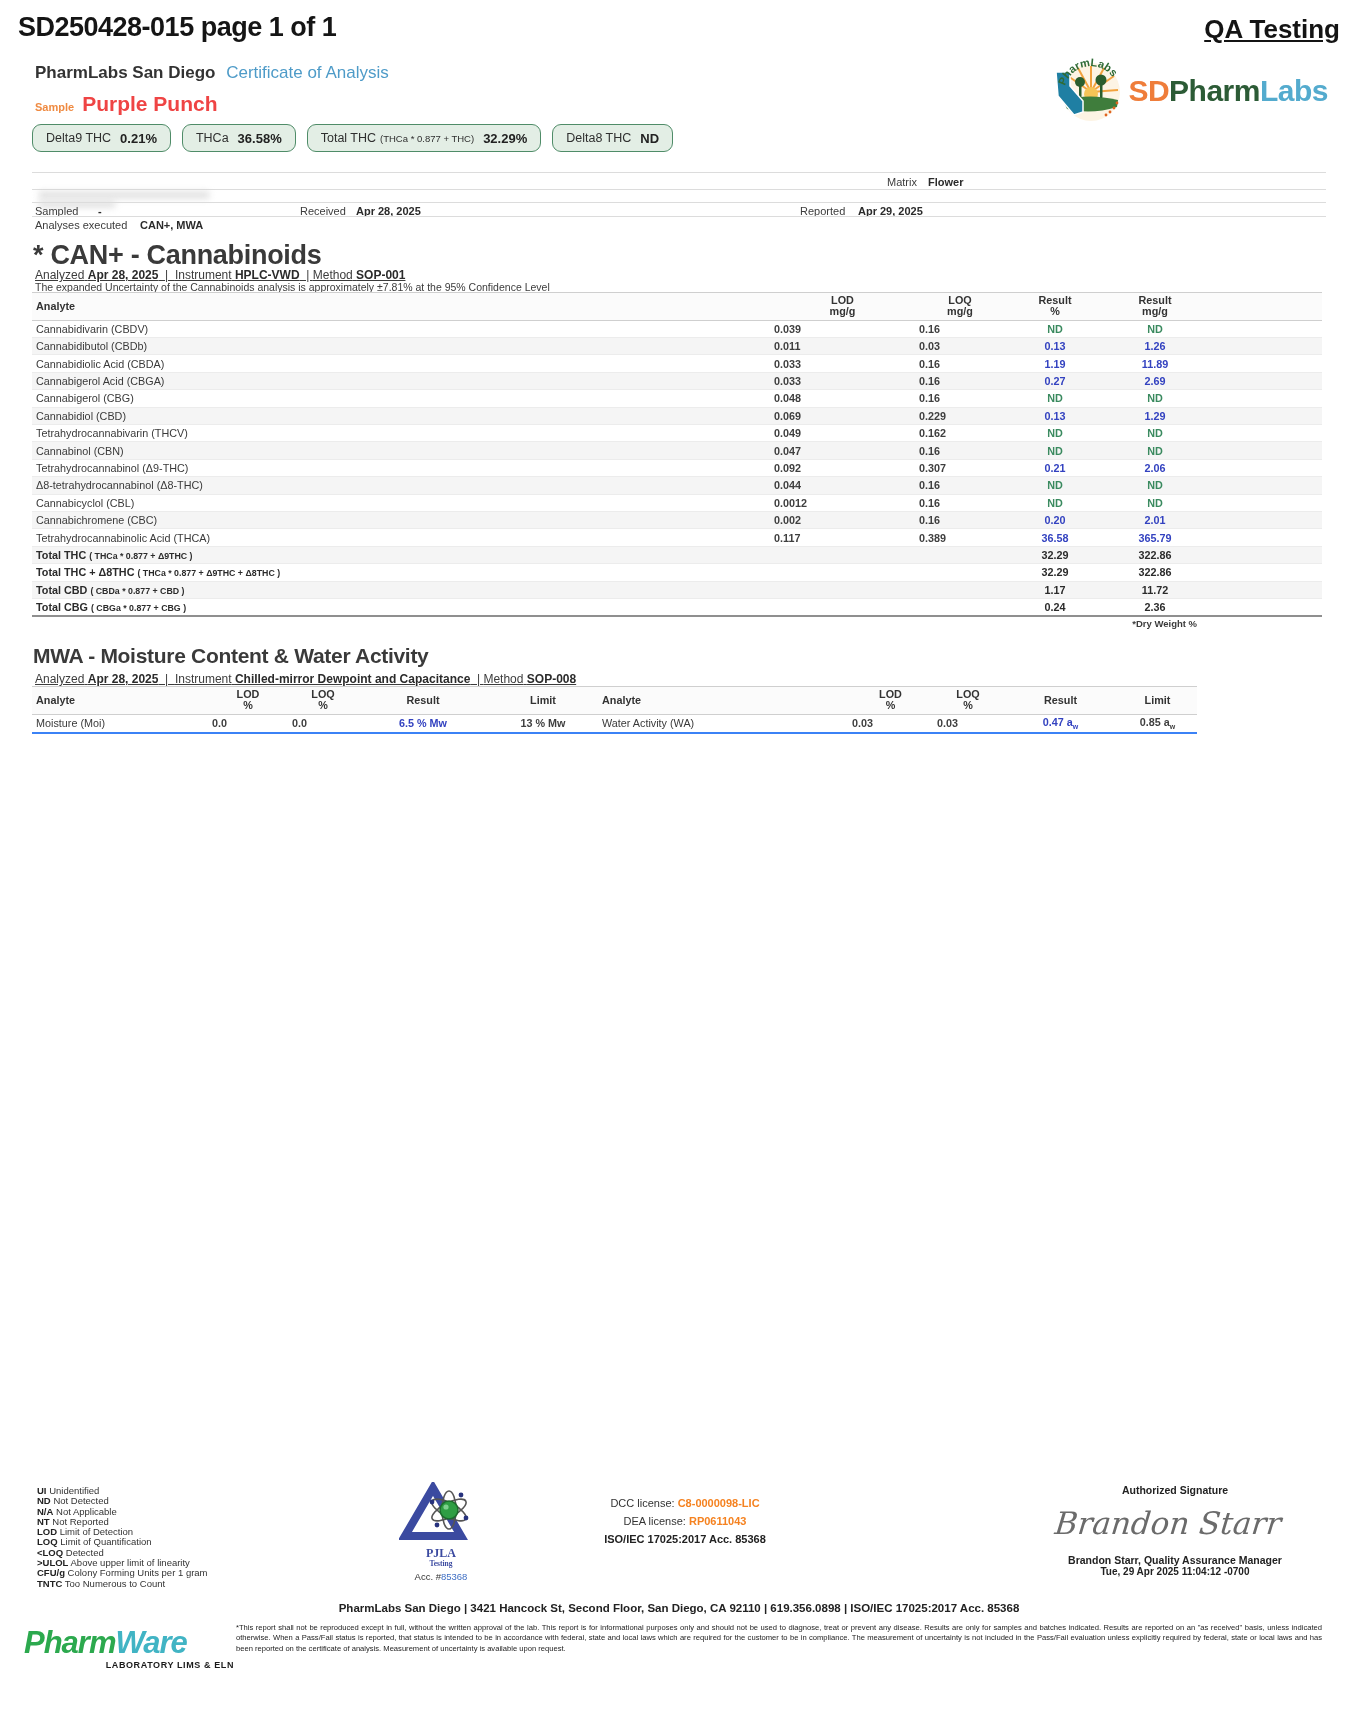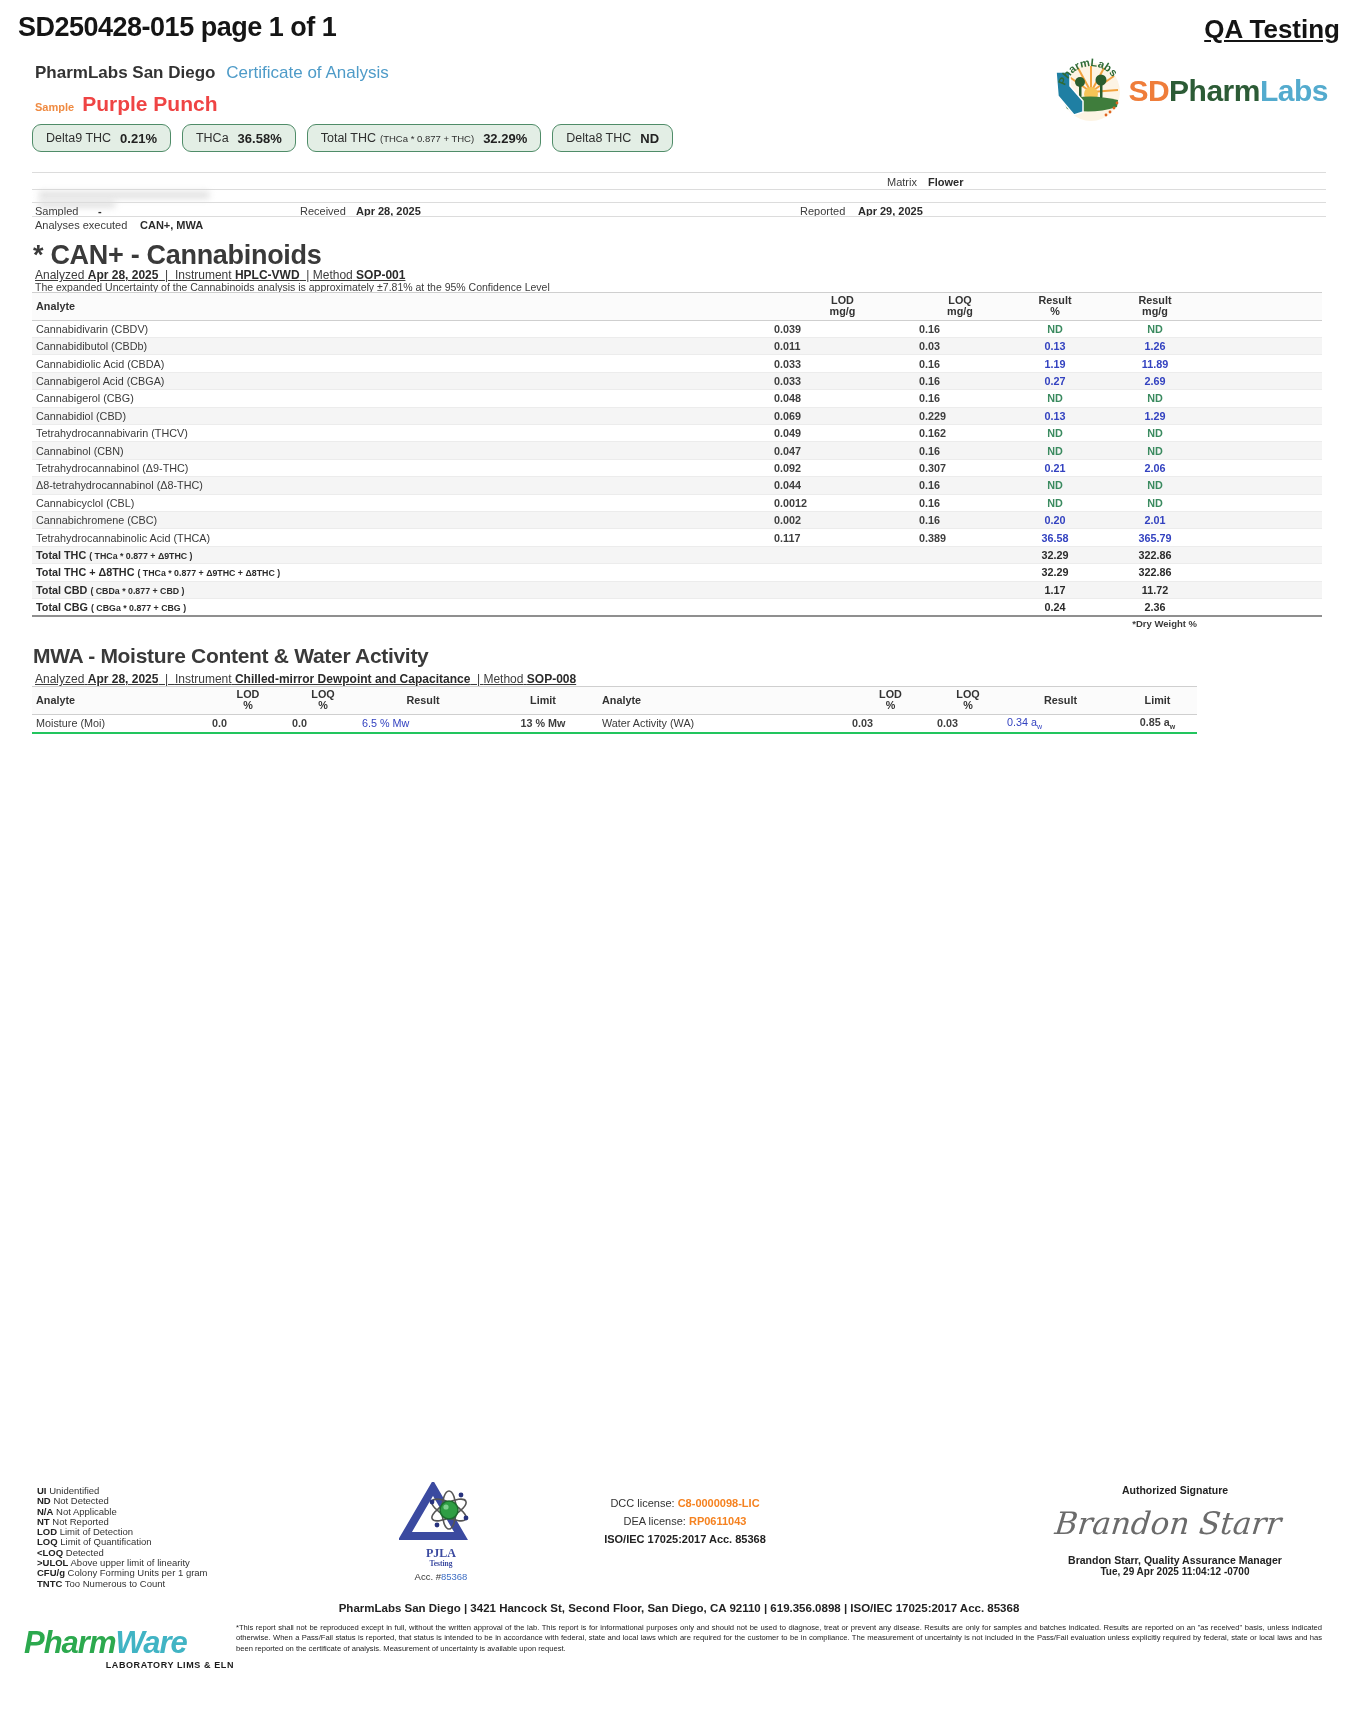--- a/index.html
+++ b/index.html
@@ -63,22 +63,22 @@
   .c-val.total{color:#2b2b2b;}
   .c-analyte.total .a-name{font-weight:700;color:#2b2b2b;}
   .a-formula{font-size:8.8px;font-weight:700;color:#2b2b2b;}
   .a-formula:empty{display:none;}
   .dry-note{right:161px;top:618px;font-size:9.5px;font-weight:700;color:#3c3c3c;}
 
   .mtab{left:32px;top:686px;width:1165px;}
   .mtab th{font-size:10.8px;font-weight:700;color:#333;padding:2px 4px;line-height:1.05;
            border-top:1px solid #cfcfcf;border-bottom:1px solid #cfcfcf;background:#fbfbfb;height:22px;vertical-align:middle;}
   .mtab td{height:17px;padding:0 4px;font-size:10.8px;vertical-align:middle;}
-  .mtab tbody tr{border-bottom:2px solid #22c55e;}
-  .m-res{text-align:left;font-weight:400;font-size:10.5px;color:#3342c0;}
+  .mtab tbody tr{border-bottom:2px solid #3b82f6;}
+  .m-res{text-align:center;font-weight:700;font-size:10.5px;color:#3342c0;}
   .m-lim{text-align:center;font-weight:600;font-size:10.5px;color:#3f3f3f;}
   sub{font-size:7px;}
 
   
   .legend{left:37px;top:1486px;font-size:9.5px;line-height:10.3px;color:#333;}
   .legend b{color:#222;}
   .pjla{left:393px;top:1482px;width:96px;text-align:center;}
   .pjla-name{font-family:"Liberation Serif",serif;font-weight:700;color:#3b4aa0;font-size:12px;line-height:11px;}
   .pjla-sub{font-family:"Liberation Serif",serif;font-weight:700;color:#3b4aa0;font-size:7.5px;}
   .pjla-acc{font-size:9.5px;color:#333;margin-top:3px;}
@@ -440,21 +440,21 @@
     <tbody>
       <tr>
         <td class="c-analyte">Moisture (Moi)</td>
         <td class="c-num">0.0</td>
         <td class="c-num">0.0</td>
         <td class="m-res">6.5 % Mw</td>
         <td class="m-lim">13 % Mw</td>
         <td class="c-analyte">Water Activity (WA)</td>
         <td class="c-num">0.03</td>
         <td class="c-num">0.03</td>
-        <td class="m-res"><span>0.34 a</span><sub>w</sub></td>
+        <td class="m-res"><span>0.47 a</span><sub>w</sub></td>
         <td class="m-lim"><span>0.85 a</span><sub>w</sub></td>
       </tr>
     </tbody>
   </table>
 
   <div class="abs legend">
 
       <div class="lg"><b>UI</b> <span>Unidentified</span></div>
 
       <div class="lg"><b>ND</b> <span>Not Detected</span></div>

